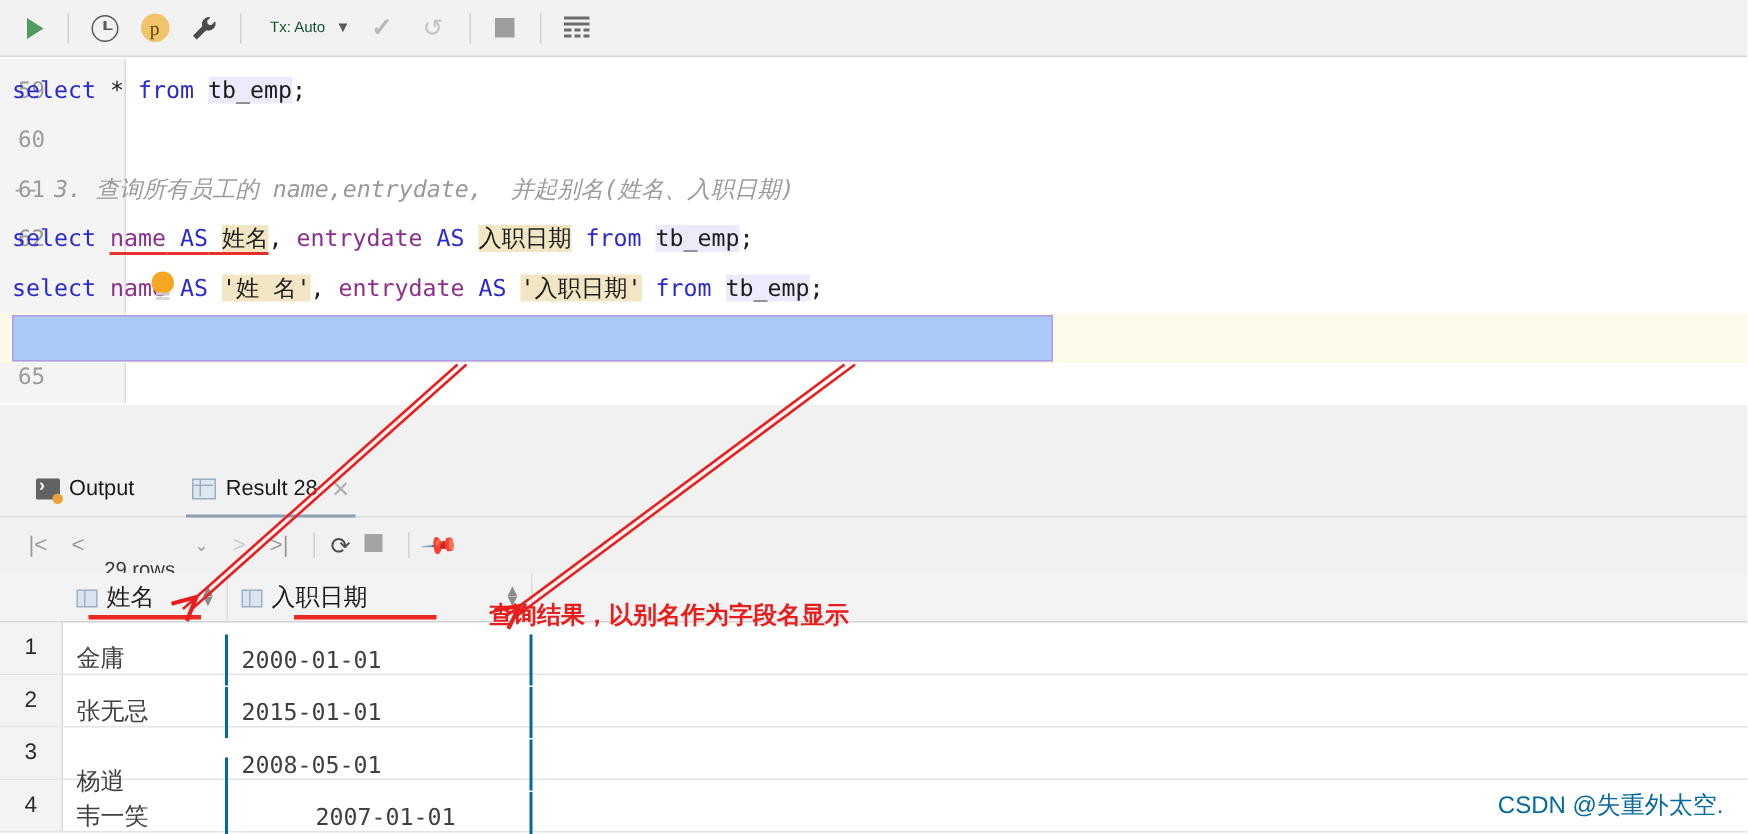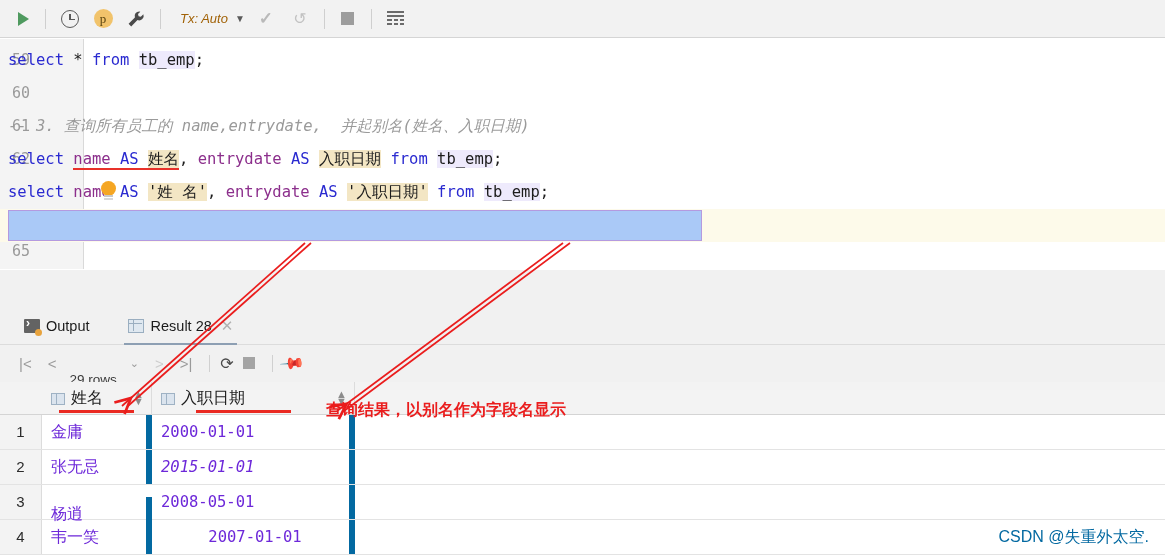--- a/index.html
+++ b/index.html
@@ -29,21 +29,21 @@
     border-bottom: 7px solid transparent;
   }
   .clock { width:18px;height:18px;border:1.8px solid #5a5a5a;border-radius:50%; position:relative; }
   .clock::before{content:"";position:absolute;left:7px;top:3px;width:1.6px;height:6px;background:#5a5a5a;}
   .clock::after{content:"";position:absolute;left:8px;top:8px;width:5px;height:1.6px;background:#5a5a5a;}
   .pcircle {
     width:19px;height:19px;border-radius:50%;background:#f1c36b;
     color:#5c4611; font-size:13px; line-height:19px; text-align:center;
     font-family:"Liberation Serif", serif;
   }
-  .tx-label { font-size:13px; color:#a16207; padding:0 2px;font-style:italic; }
+  .tx-label { font-size:10px; color:#14532d; padding:0 2px; }
   .chev { color:#5a5a5a; font-size:10px; margin-left:5px; }
   .check-gray { color:#b9b9b9; font-size:17px; font-weight:bold; }
   .undo-gray { color:#c2c2c2; font-size:16px; }
   .stop-sq { width:13px;height:13px;background:#9d9d9d; }
   .grid-ico {
     width:17px;height:15px; position:relative;
   }
   .grid-ico i{position:absolute;left:0;background:#6b6b6b;display:block;}
   .grid-ico i:nth-child(1){top:0;width:17px;height:2px;}
   .grid-ico i:nth-child(2){top:4px;width:17px;height:2px;}
@@ -153,22 +153,22 @@
   .sortarrow { position:absolute; right:7px; top:9px; color:#8c8c8c; font-size:11px; line-height:7px; }
   .hdr-ul { position:absolute; height:3px; background:#ea2a22; }
 
   .grow { position:absolute; left:0; width:1165px; height:35px; border-bottom:1px solid #e3e3e3; }
   .gnum {
     position:absolute; left:0; top:0; width:42px; height:34px; line-height:34px;
     background:#f3f3f3; text-align:center; font-size:15px; color:#2b2b2b;
     border-right:1px solid #dcdcdc;
   }
   .gcell {
-    position:absolute; top:0; height:34px; line-height:34px;
-    border-right:6px solid #0369a1; padding-left:9px; font-size:16px; color:#6d28d9;
+    position:absolute; top:8px; height:34px; line-height:34px;
+    border-right:2px solid #0369a1; padding-left:9px; font-size:16px; color:#404040;
   }
   .gcell.mono { font-family:"DejaVu Sans Mono", monospace; font-size:15.5px; }
 
   
   .anno-svg { position:absolute; left:0; top:0; width:1165px; height:556px; pointer-events:none; }
   .anno-text {
     position:absolute; font-size:16px; font-weight:bold; color:#ea1d1d;
     font-family:"Liberation Sans", sans-serif; white-space:nowrap;
   }
   .watermark {
@@ -305,21 +305,21 @@
 
       <div id="rows-holder">
           <div class="grow" style="top: 33px;">
             <div class="gnum">1</div>
             <div class="gcell" style="left: 42px; width: 110px;">金庸</div>
             <div class="gcell mono" style="left: 152px; width: 203px;">2000-01-01</div>
           </div>
           <div class="grow" style="top: 68px;">
             <div class="gnum">2</div>
             <div class="gcell" style="left: 42px; width: 110px;">张无忌</div>
-            <div class="gcell mono" style="left: 152px; width: 203px; font-style: italic;">2015-01-01</div>
+            <div class="gcell mono" style="left: 152px; width: 203px;">2015-01-01</div>
           </div>
           <div class="grow" style="top: 103px;">
             <div class="gnum">3</div>
             <div class="gcell" style="left: 42px; width: 110px; margin-top: 12px;">杨逍</div>
             <div class="gcell mono" style="left: 152px; width: 203px;">2008-05-01</div>
           </div>
           <div class="grow" style="top: 138px;">
             <div class="gnum">4</div>
             <div class="gcell" style="left: 42px; width: 110px;">韦一笑</div>
             <div class="gcell mono" style="left: 152px; width: 203px; text-align: center;">2007-01-01</div>

